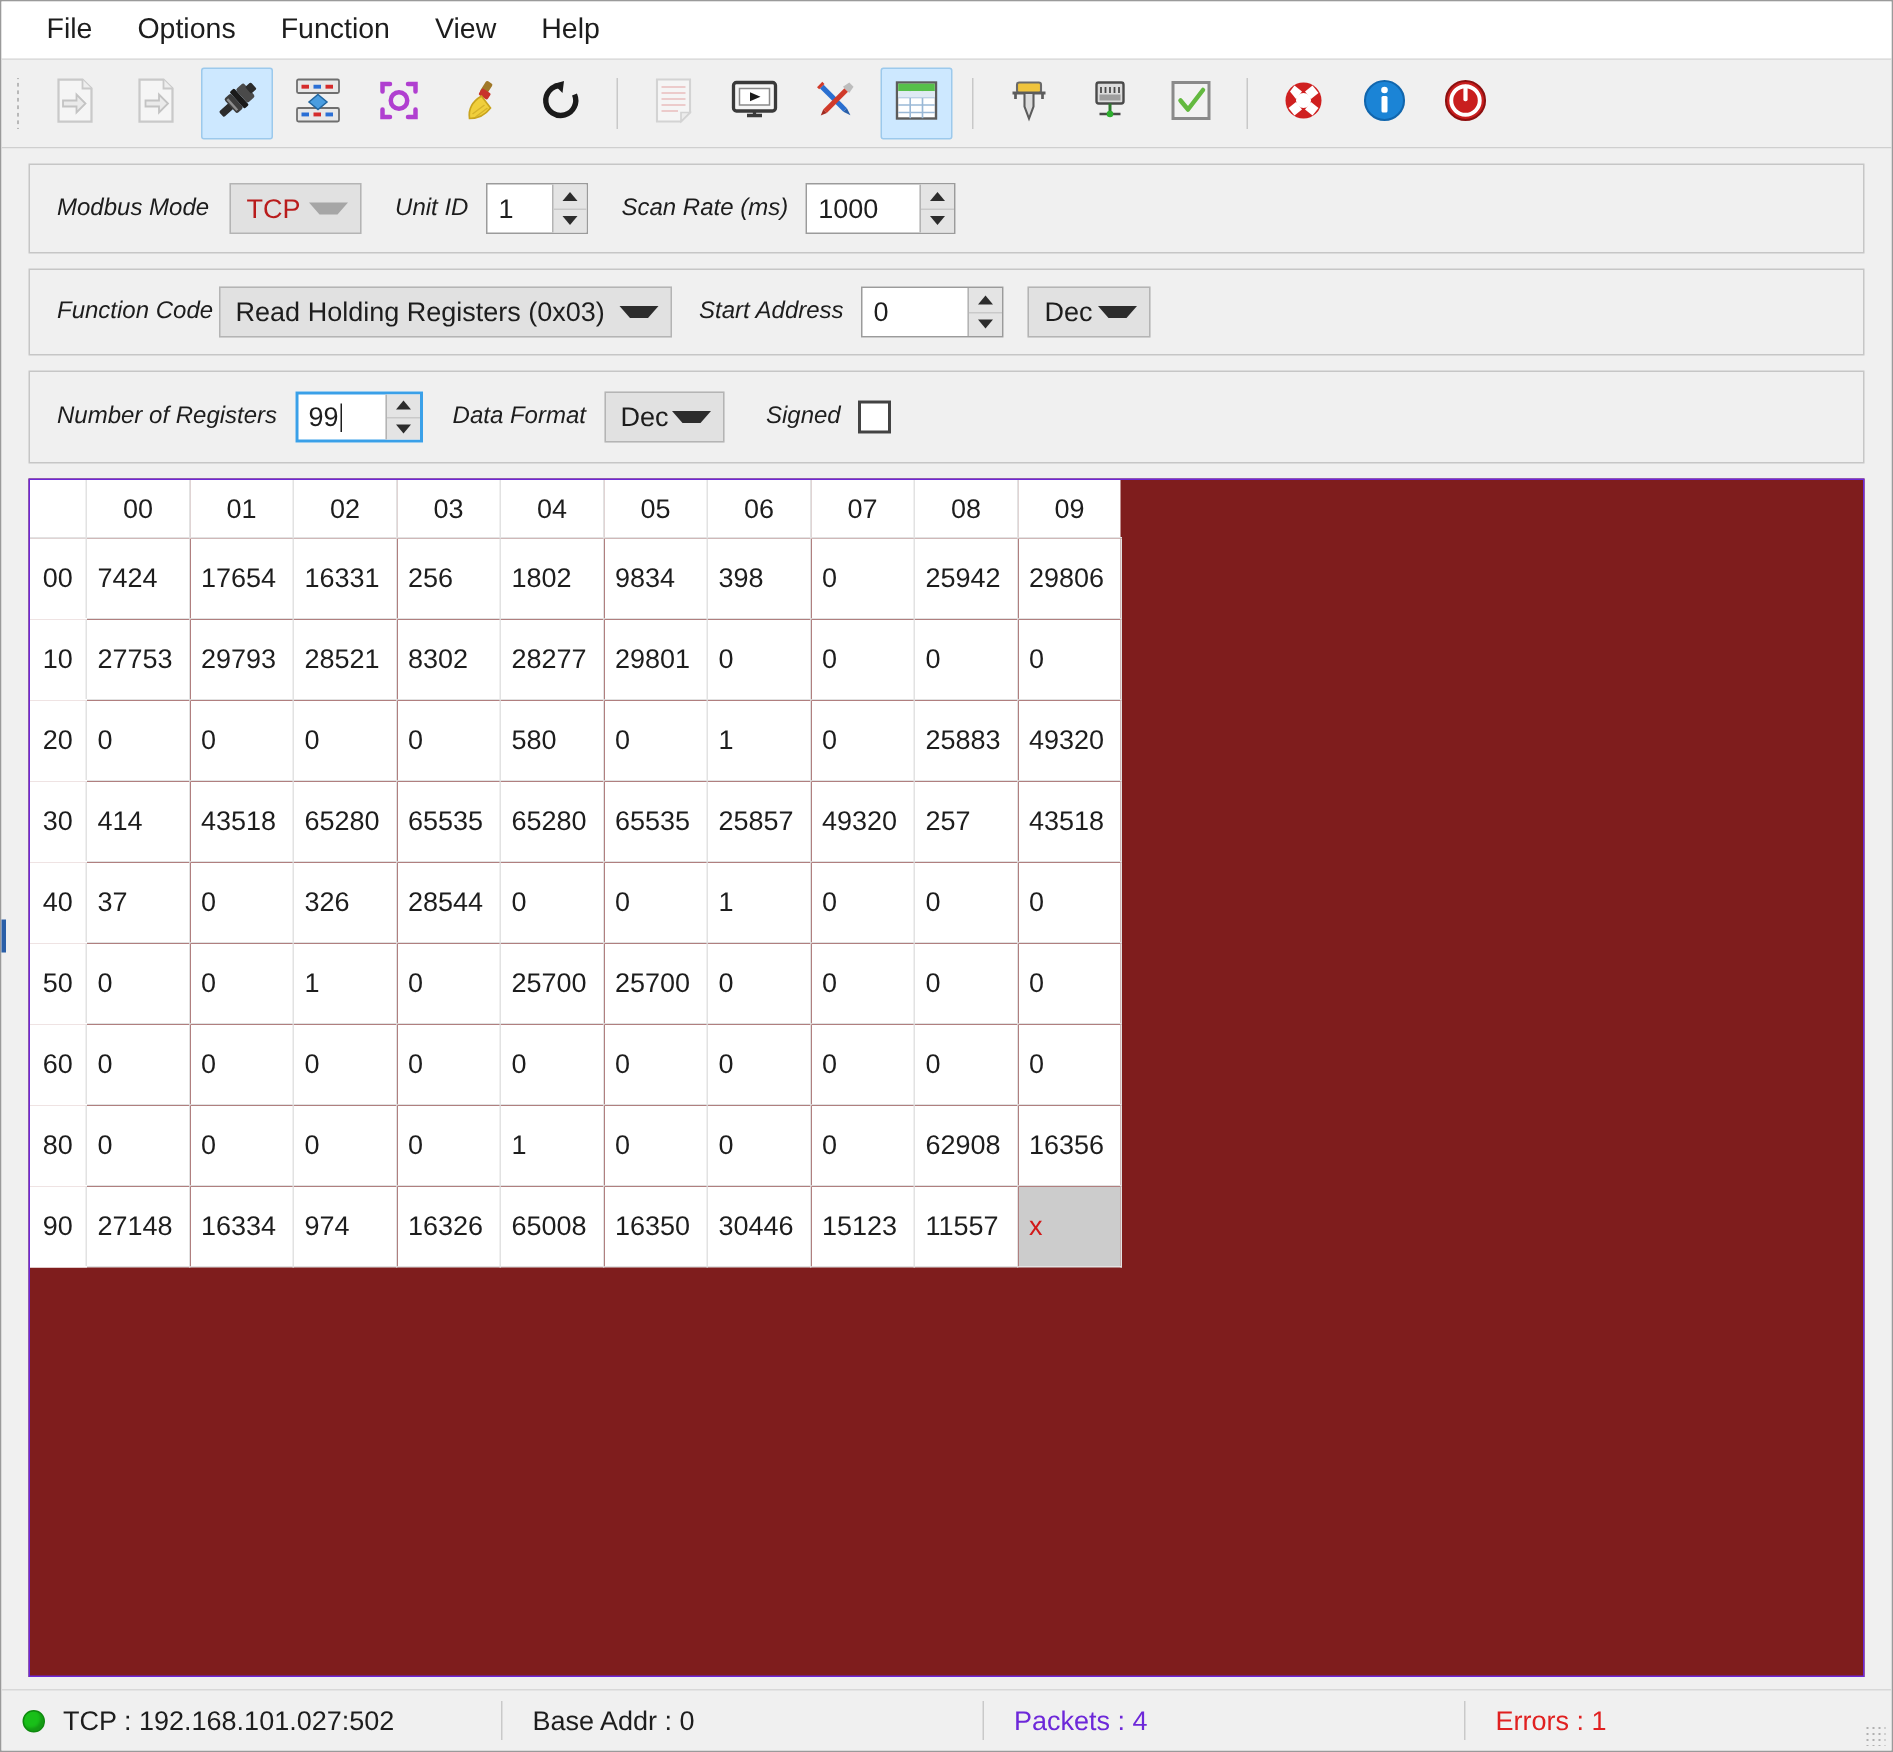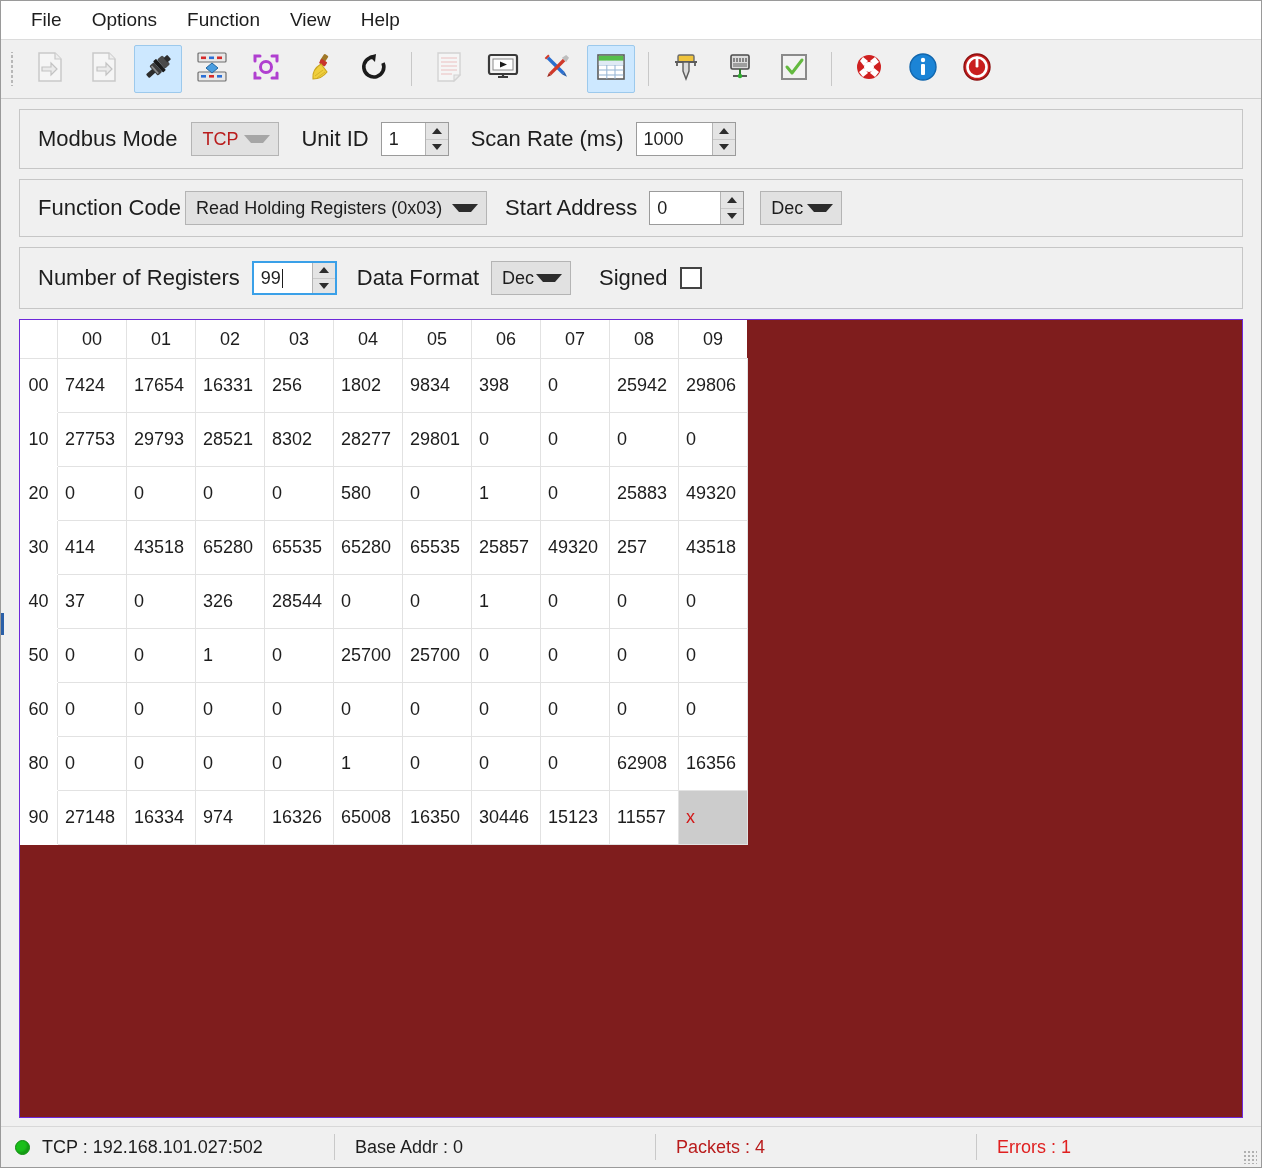--- a/index.html
+++ b/index.html
@@ -126,21 +126,21 @@
     display: flex; align-items: center;
     box-sizing: border-box;
     margin-bottom: 10px;
     flex: 0 0 auto;
   }
   .panel.p1 { height: 60px; padding-left: 18px; }
   .panel.p2 { height: 58px; padding-left: 18px; }
   .panel.p3 { height: 62px; padding-left: 18px; }
 
   .lbl {
-    font-size: 22px; color: #1d1d1d; white-space: nowrap;
+    font-size: 16px; color: #1d1d1d; white-space: nowrap; font-style: italic;
   }
 
   
   .combo {
     background: #e1e1e1;
     border: 1px solid #b4b4b4;
     height: 34px;
     box-sizing: border-box;
     display: flex; align-items: center;
     padding: 0 8px 0 10px;
@@ -296,21 +296,21 @@
     border: 1px solid #0e8a0e;
     margin-right: 12px;
     box-shadow: inset -2px -2px 2px rgba(0,0,0,0.2);
   }
   .st-seg { white-space: nowrap; display:flex; align-items:center; }
   .st-sep {
     width: 1px; height: 26px;
     background: #c9c9c9;
     margin: 0 0px;
   }
-  .st-packets { color: #b91c1c; }
+  .st-packets { color: #6d28d9; }
   .st-errors { color: #e02020; }
   .sizegrip {
     position: absolute; right: 4px; bottom: 3px;
     width: 14px; height: 14px;
     background-image:
       radial-gradient(#b0b0b0 1px, transparent 1px);
     background-size: 4px 4px;
   }
 </style>
 </head>

